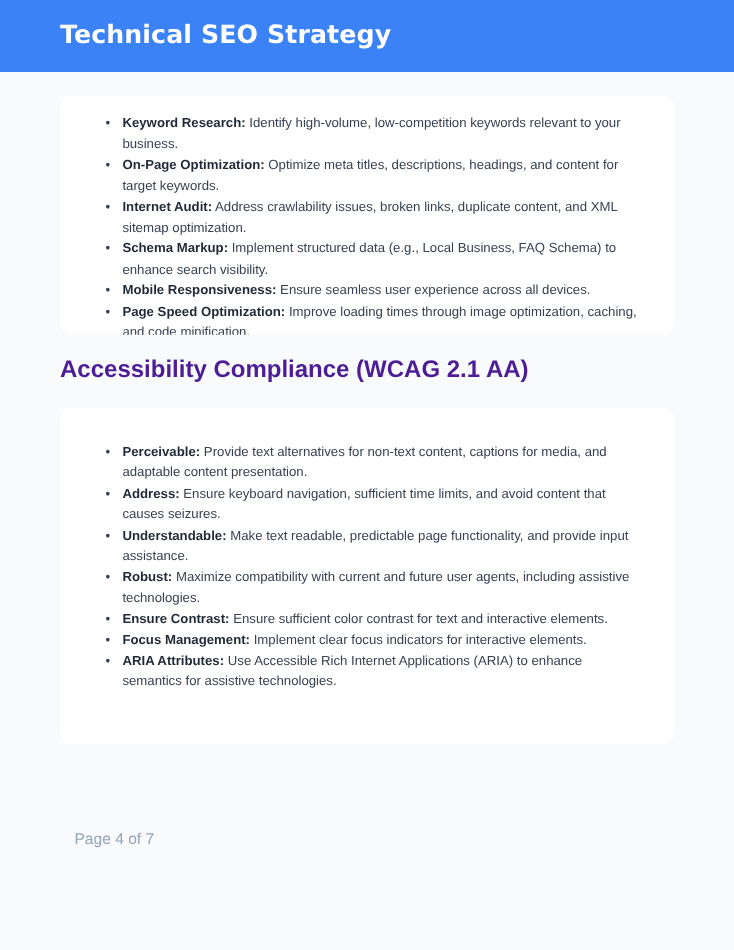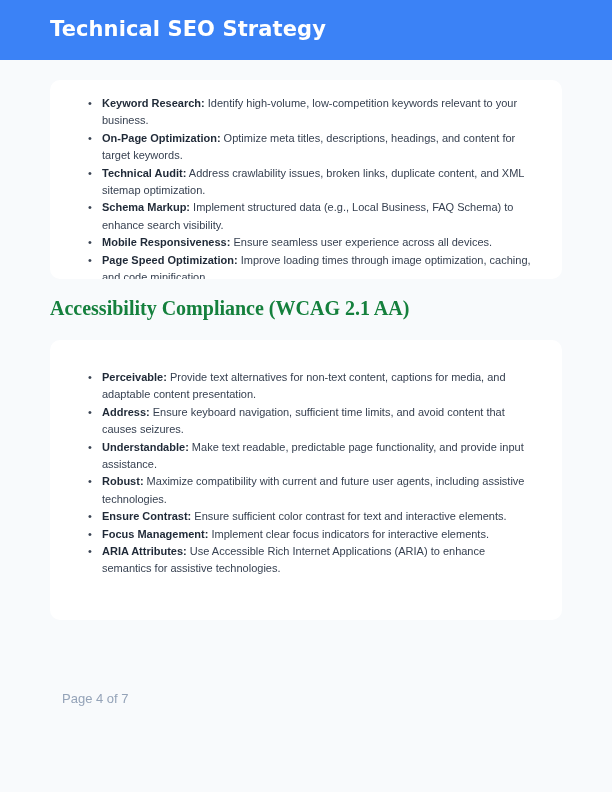--- a/index.html
+++ b/index.html
@@ -39,40 +39,40 @@
       color: #374151;
       margin: 0;
     }
     ul.items li .bullet {
       position: absolute; left: -14px; top: 0;
       color: #374151; font-size: 11px;
     }
     ul.items li .term { font-weight: bold; color: #1f2937; }
     .section-title {
       position: absolute; left: 50px; top: 297px;
-      font-family: Liberation Serif, serif;
-      font-weight: bold; font-size: 20px; color: #15803d;
+      font-family: Liberation Sans, sans-serif;
+      font-weight: bold; font-size: 20px; color: #4c1d95;
     }
     .footer {
       position: absolute; left: 62px; top: 689px;
       font-size: 13px; line-height: 20px; color: #94a3b8;
     }
   </style>
 </head>
 <body>
 
 <div class="header">
   <div class="header-title">Technical SEO Strategy</div>
 </div>
 
 <div class="card card1">
   <ul class="items">
     <li><span class="bullet">•</span><span class="term">Keyword Research:</span><span> Identify high-volume, low-competition keywords relevant to your business.</span></li>
     <li><span class="bullet">•</span><span class="term">On-Page Optimization:</span><span> Optimize meta titles, descriptions, headings, and content for target keywords.</span></li>
-    <li><span class="bullet">•</span><span class="term">Technical Audit:</span><span> Address crawlability issues, broken links, duplicate content, and XML sitemap optimization.</span></li>
+    <li><span class="bullet">•</span><span class="term">Internet Audit:</span><span> Address crawlability issues, broken links, duplicate content, and XML sitemap optimization.</span></li>
     <li><span class="bullet">•</span><span class="term">Schema Markup:</span><span> Implement structured data (e.g., Local Business, FAQ Schema) to enhance search visibility.</span></li>
     <li><span class="bullet">•</span><span class="term">Mobile Responsiveness:</span><span> Ensure seamless user experience across all devices.</span></li>
     <li><span class="bullet">•</span><span class="term">Page Speed Optimization:</span><span> Improve loading times through image optimization, caching, and code minification.</span></li>
   </ul>
 </div>
 
 <div class="section-title">Accessibility Compliance (WCAG 2.1 AA)</div>
 
 <div class="card card2">
   <ul class="items">

